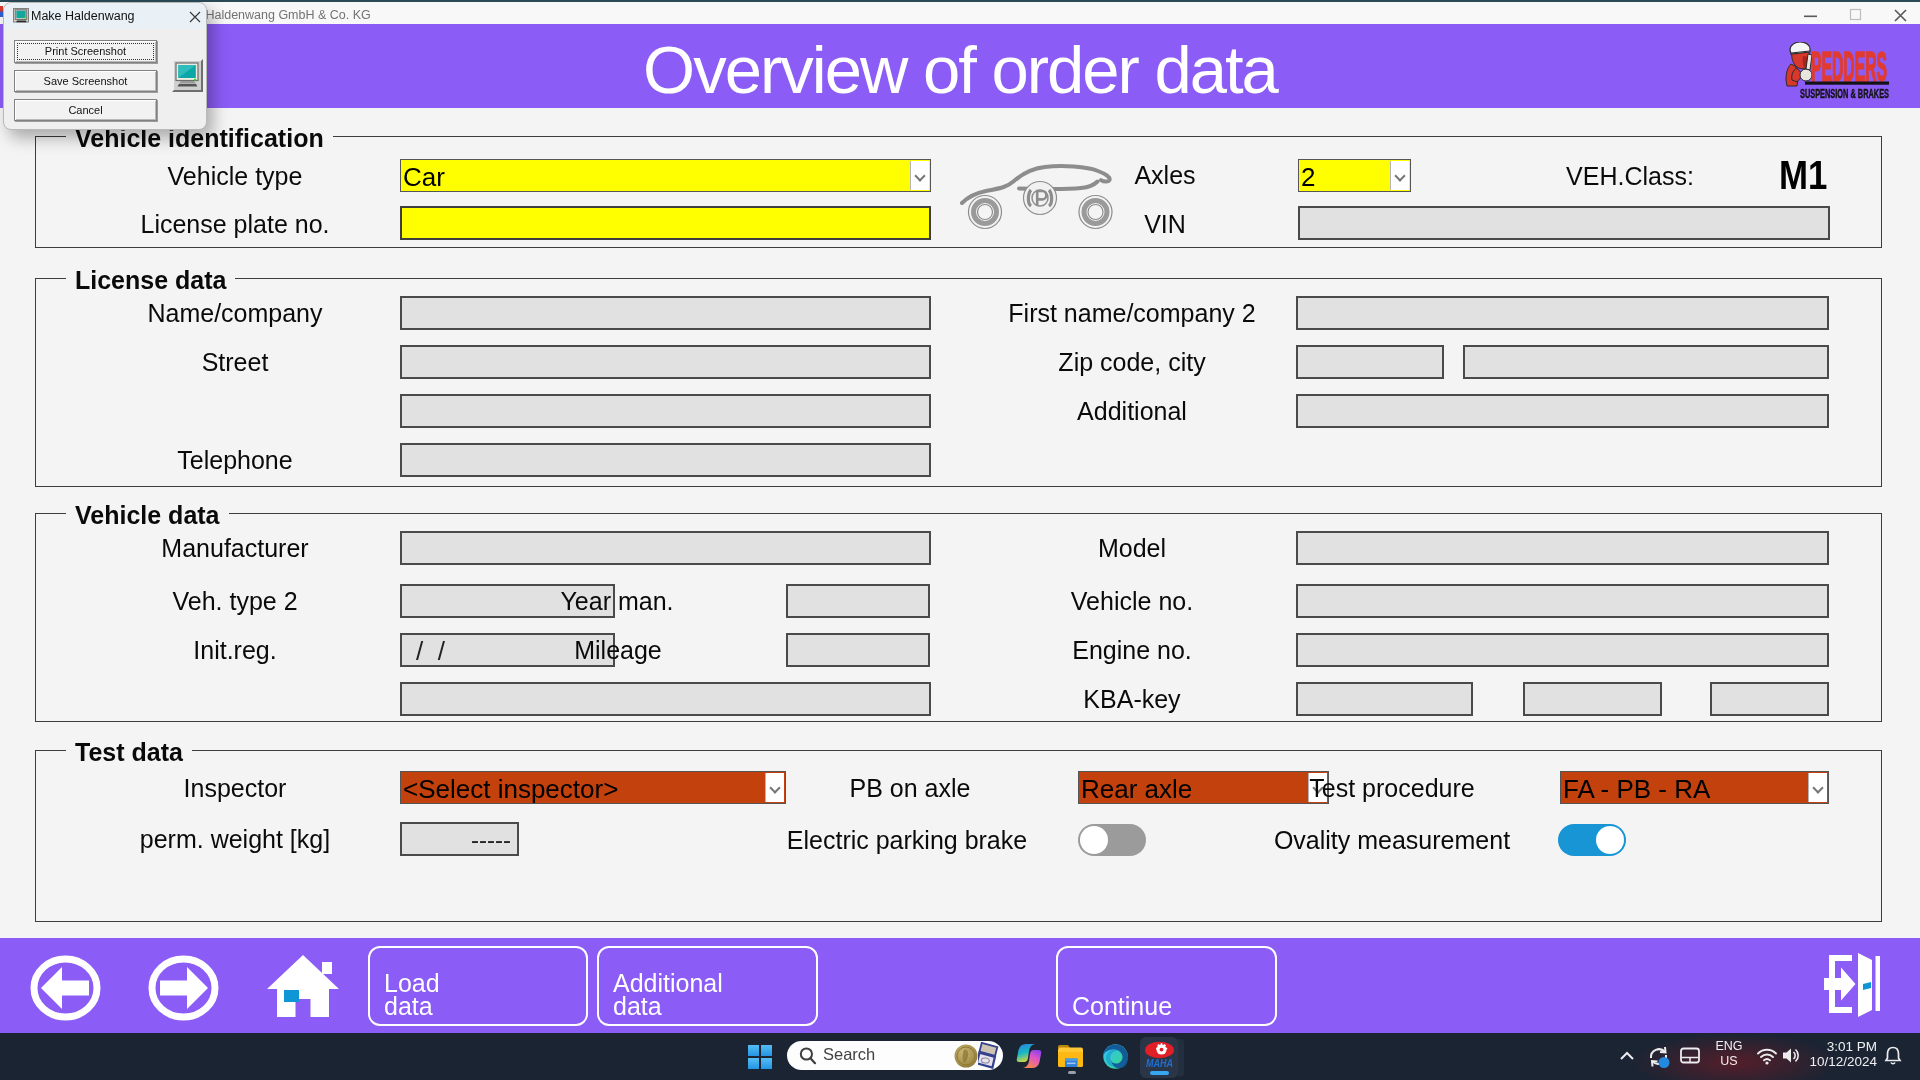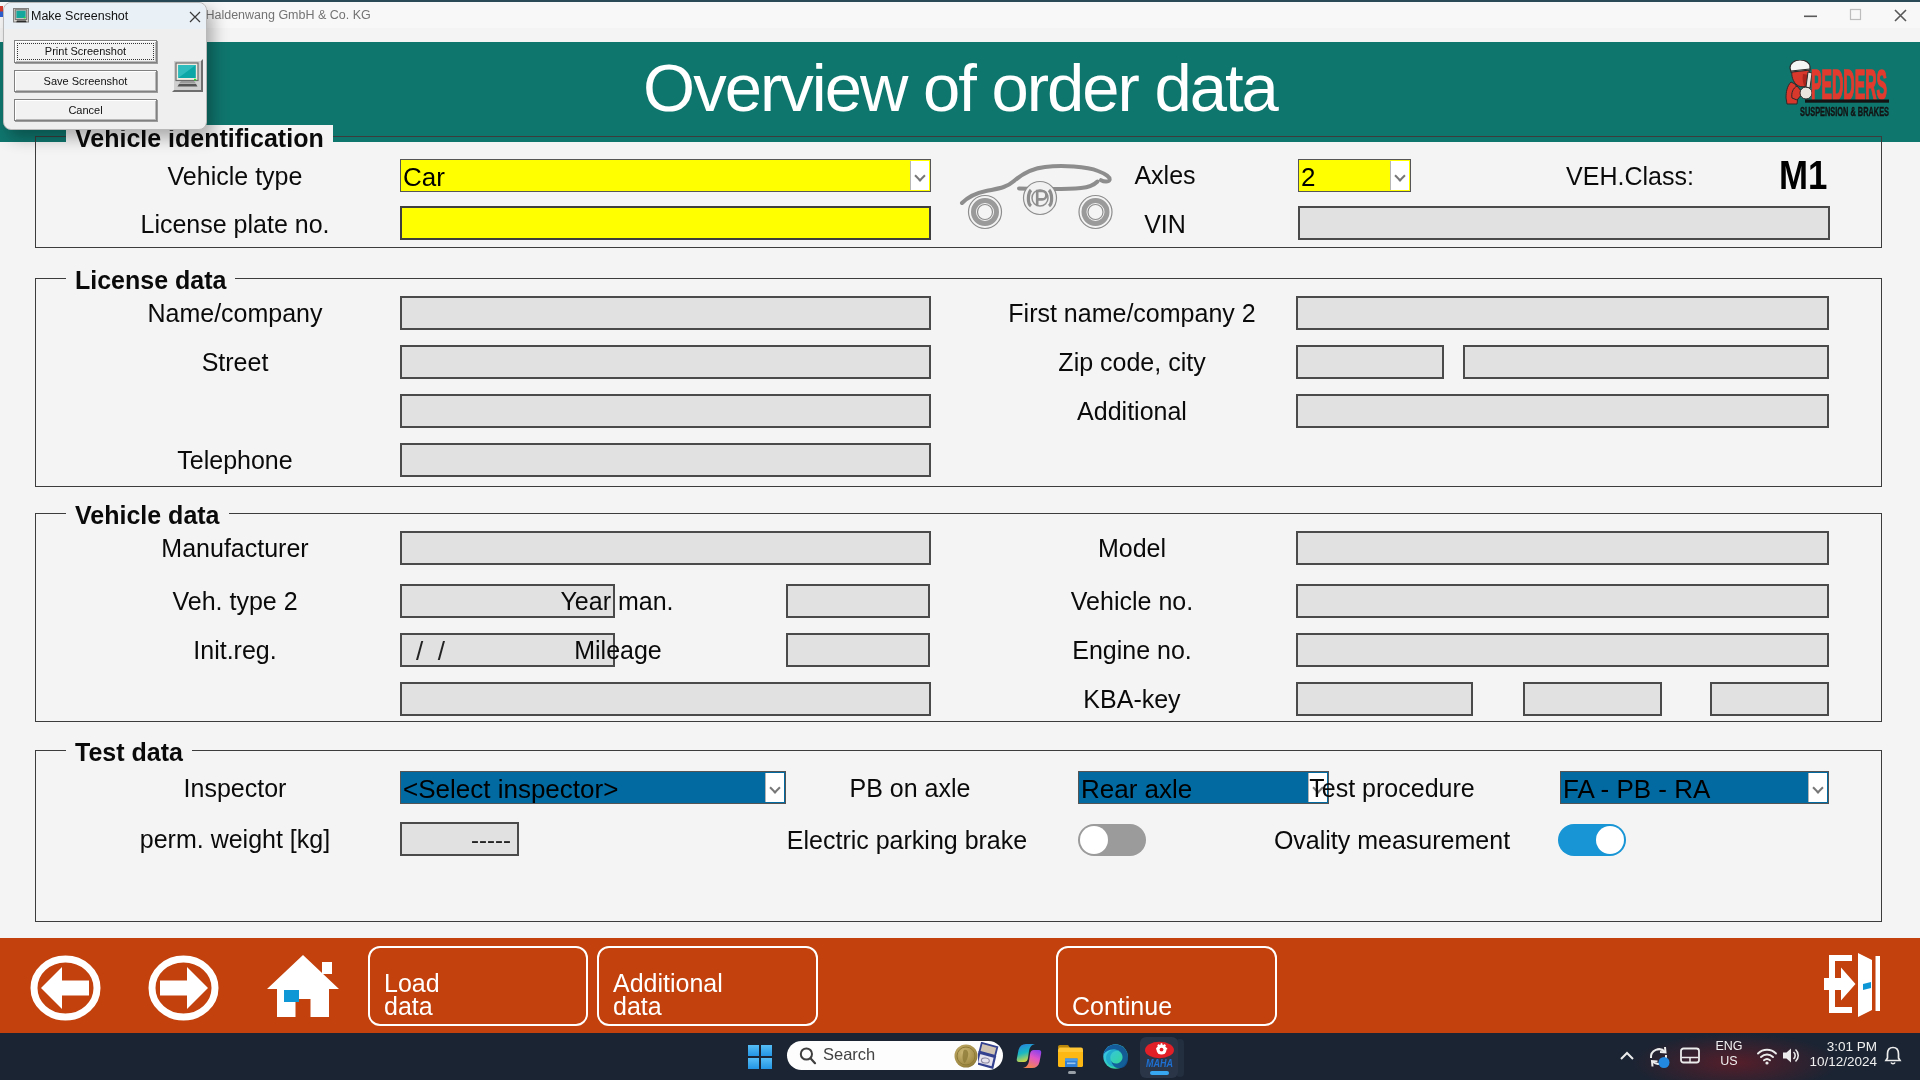--- a/index.html
+++ b/index.html
@@ -3,36 +3,36 @@
 <meta charset="utf-8">
 <style>
 *{margin:0;padding:0;box-sizing:border-box;-webkit-font-smoothing:antialiased}
 html,body{width:1920px;height:1080px;overflow:hidden;background:#f4f4f4;font-family:"Liberation Sans",sans-serif}
 .abs{position:absolute}
 #stage{position:relative;width:1920px;height:1080px}
 
 #topline{position:absolute;left:0;top:0;width:1920px;height:2px;background:#2a4a58}
 #titlebar{position:absolute;left:0;top:2px;width:1920px;height:26px;background:#f8f8f8}
 #titlebar .t{position:absolute;left:195px;top:6px;font-size:12.5px;color:#737373}
-#grayband{position:absolute;left:0;top:42px;width:1920px;height:100px;background:#0f766e}
+#grayband{position:absolute;left:0;top:24px;width:1920px;height:84px;background:#8b5cf6}
 #grayband .title{position:absolute;left:0;top:0;width:1920px;text-align:center;font-size:67px;color:#fff;line-height:91px;letter-spacing:-2px}
 
 .fs{position:absolute;left:35px;width:1847px;border:1px solid #3c3c3c;background:transparent}
 .fs .lg{position:absolute;left:30px;top:-12px;padding:0 9px;background:#f4f4f4;font-size:25px;line-height:26px;font-weight:bold;color:#0a0a0a;white-space:nowrap}
 .lbl{position:absolute;font-size:25px;color:#0a0a0a;text-align:center;white-space:nowrap}
 .fld{position:absolute;height:34px;background:#e1e1e1;border:2px solid #4a4a4a}
 .yel{background:#ffff00 !important;border:2px solid #3e3e3e}
-.combo{position:absolute;height:33px;border:1.5px solid #555;background:#0369a1;font-size:26px;color:#000}
+.combo{position:absolute;height:33px;border:1.5px solid #555;background:#c2410c;font-size:26px;color:#000}
 .combo .txt{position:absolute;left:2px;top:1.5px;white-space:nowrap}
 .combo .ar{position:absolute;right:1px;top:1px;bottom:1px;width:19px;background:#fff;border-left:1px solid #b5b5b5}
 .combo .ar i{position:absolute;left:5px;top:11px;width:8px;height:8px;border-left:2px solid #777;border-bottom:2px solid #777;transform:rotate(-45deg)}
 .toggle{position:absolute;width:68px;height:32px;border-radius:16px}
 .toggle .knob{position:absolute;top:2px;width:28px;height:28px;border-radius:50%;background:#fff}
 
-#bluebar{position:absolute;left:0;top:938px;width:1920px;height:95px;background:#c2410c}
+#bluebar{position:absolute;left:0;top:938px;width:1920px;height:95px;background:#8b5cf6}
 .bbtn{position:absolute;top:8px;height:80px;border:2px solid #fff;border-radius:12px;color:#fff;font-size:25px;line-height:22.5px;padding:24px 0 0 14px}
 
 #taskbar{position:absolute;left:0;top:1033px;width:1920px;height:47px;background:#1a2433;overflow:hidden}
 #redglow{position:absolute;left:1580px;top:-12px;width:310px;height:72px;background:radial-gradient(ellipse 140px 40px at 50% 58%,rgba(125,26,36,.6),rgba(125,26,36,0) 75%)}
 .tray{position:absolute;color:#f0f0f0}
 
 #dlg{position:absolute;left:3px;top:2px;width:204px;height:128px;background:#efefef;border:1px solid #b9b9b9;border-radius:8px;box-shadow:6px 8px 16px rgba(0,0,0,.3)}
 #dlg .tb{position:absolute;left:0;top:0;right:0;height:26px;background:#e9f0f6;border-radius:8px 8px 0 0}
 #dlg .tt{position:absolute;left:27px;top:6px;font-size:12.5px;color:#111}
 .dbtn{position:absolute;left:10px;width:143px;height:22px;background:#f2f2f2;border:1px solid #818181;box-shadow:inset 1px 1px 0 #fff,inset -1px -1px 0 #b9b9b9,1px 1px 0 rgba(100,100,100,.6);font-size:11px;color:#111;text-align:center;line-height:20px}
@@ -361,21 +361,21 @@
 
   <div id="dlg">
     <div class="tb"></div>
     <svg class="abs" style="left:9px;top:5px" width="17" height="16" viewBox="0 0 17 16">
       <rect x="0.5" y="0.5" width="15" height="13.5" fill="#d6d3ce" stroke="#808080" stroke-width="1"></rect>
       <rect x="2.2" y="1.8" width="11.6" height="9.6" fill="#c8c5c0" stroke="#5d5d5d" stroke-width=".8"></rect>
       <rect x="3.4" y="2.8" width="9.2" height="7.2" fill="#14a79d"></rect>
       <rect x="10.8" y="9" width="1.6" height="1.4" fill="#27e22a"></rect>
       <path d="M4 12.4 L12.8 12.4 L13.6 14.2 L3.2 14.2 Z" fill="#2b2b2b"></path>
     </svg>
-    <span class="tt">Make Screenshot</span>
+    <span class="tt">Make Haldenwang</span>
     <svg class="abs" style="left:184px;top:7px" width="14" height="14" viewBox="0 0 14 14">
       <path d="M2 2 L12 12 M12 2 L2 12" stroke="#3a3a3a" stroke-width="1.2"></path>
     </svg>
     <div class="dbtn" style="top:37px;height:23px;line-height:21px;box-shadow:inset 1px 1px 0 #fff,inset -1px -1px 0 #b9b9b9,1px 1px 0 rgba(100,100,100,.6);outline:1px dotted #333;outline-offset:-4px">Print Screenshot</div>
     <div class="dbtn" style="top:67px">Save Screenshot</div>
     <div class="dbtn" style="top:96px">Cancel</div>
 
     <div class="abs" style="left:168px;top:56px;width:31px;height:33px;background:#cfcfcf;border-top:2px solid #efefef;border-left:2px solid #efefef;border-right:2px solid #6e6e6e;border-bottom:2px solid #6e6e6e"></div>
     <svg class="abs" style="left:171px;top:59px" width="25" height="27" viewBox="0 0 25 27">
       <rect x="1" y="1" width="22" height="17.5" fill="#efebe0" stroke="#6c6c6c" stroke-width="1.2"></rect>

